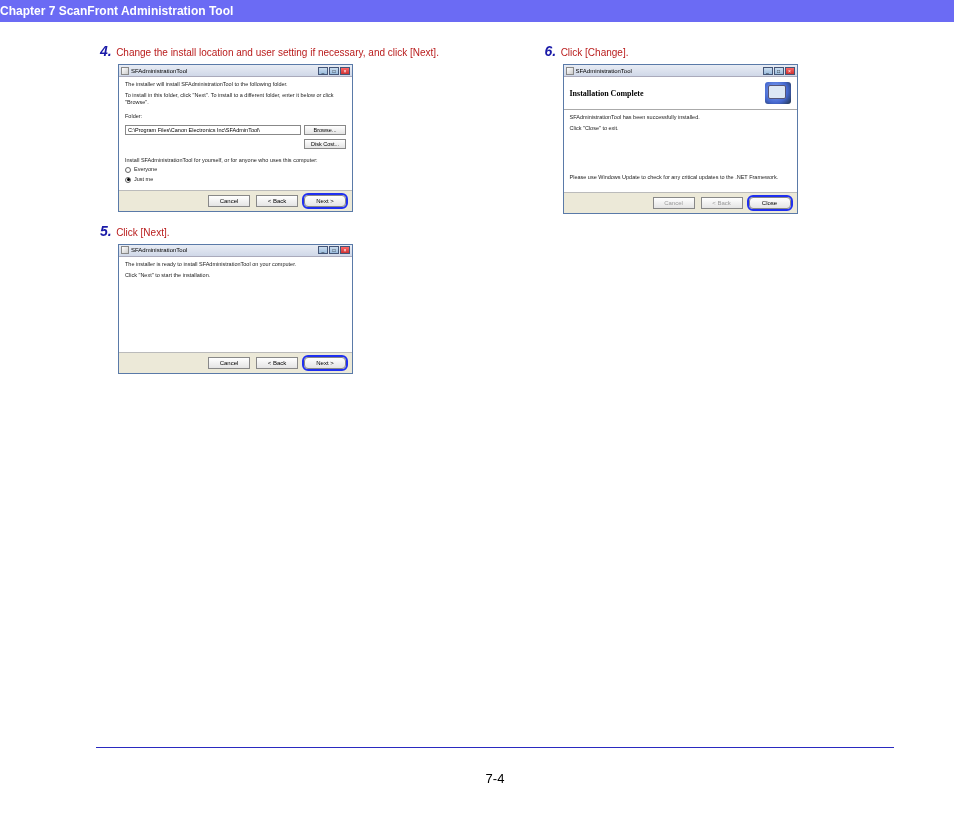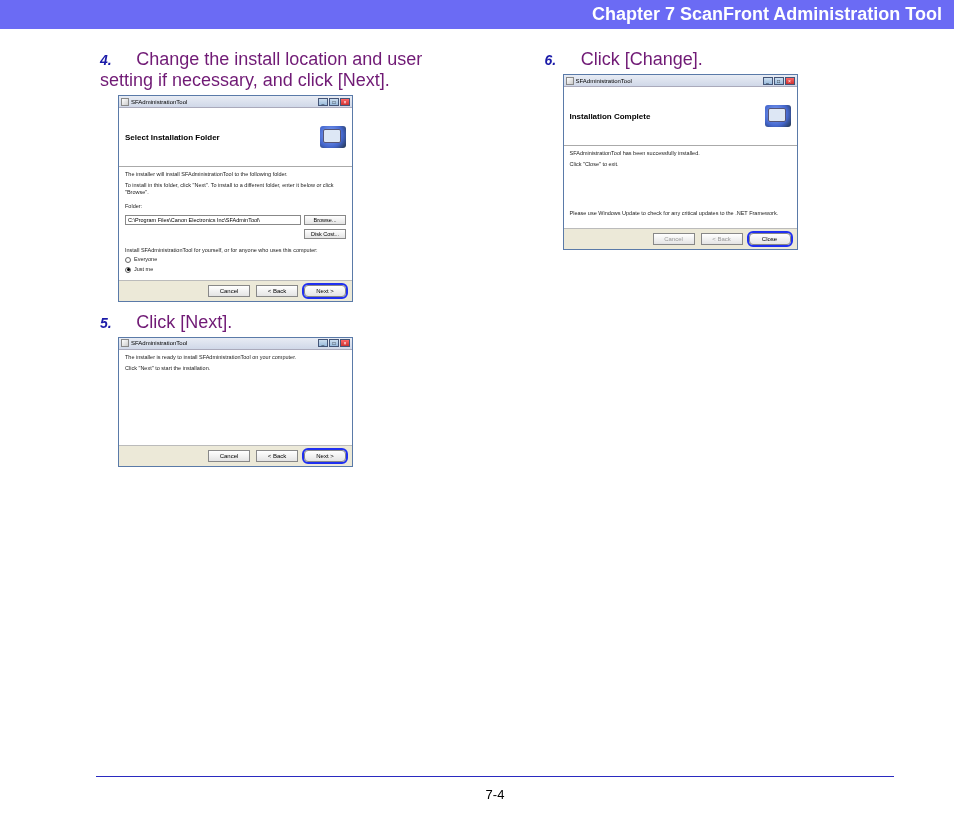--- a/index.html
+++ b/index.html
@@ -7,44 +7,42 @@
     margin: 0;
     font-family: Arial, Helvetica, sans-serif;
     background: #fff;
     width: 954px;
     height: 818px;
     position: relative;
   }
   .header-bar {
     background: #6b6bf4;
     color: #fff;
-    text-align: right;
     padding: 4px 12px 4px 0;
     font-weight: bold;
-    font-size: 18px;
+    font-size: 12px;
   }
   .content {
     display: flex;
     padding: 20px 60px 0 100px;
     gap: 95px;
   }
   .col { width: 380px; }
   .step {
     margin-bottom: 10px;
   }
   .step-num {
     font-weight: bold;
     font-style: italic;
     color: #1a1aa8;
     font-size: 14px;
   }
   .step-text {
-    font-size: 18px;
-    color: #701a75;
-    margin-left: 20px;
+    font-size: 10px;
+    color: #b91c1c;
   }
   .step-body {
     padding-left: 18px;
     margin-top: 4px;
     font-size: 13px;
   }
   .after-text {
     font-size: 13px;
     padding-left: 18px;
     margin-top: 6px;
@@ -83,22 +81,23 @@
     border: 1px solid #457;
     font-size: 5px;
     display:flex; align-items:center; justify-content:center;
   }
   .ctrl-btn.x { background: linear-gradient(#f66,#c33); color:#fff; }
   .hd-row {
     background: #fff;
     display: flex;
     justify-content: space-between;
     align-items: center;
-    padding: 18px 6px;
+    padding: 5px 6px;
     border-bottom: 1px solid #aaa;
+    font-family: Liberation Serif, serif;
   }
   .hd-title {
     font-weight: bold;
     font-size: 8px;
   }
   .hd-icon {
     width: 26px; height: 22px;
     background: radial-gradient(circle at 40% 40%, #8af 0%, #46c 60%, #234 100%);
     border-radius: 3px;
     position: relative;
@@ -154,24 +153,24 @@
     display:flex; align-items:center; justify-content:center;
   }
   .dlg-btn.disabled { color:#999; }
   .hl {
     outline: 2px solid #2030f0;
     outline-offset: 0;
     border-radius: 4px;
   }
   .footer {
     position:absolute;
-    bottom: 16px;
+    bottom: 32px;
     left: 96px; right: 60px;
     border-top: 1px solid #2a2ac0;
-    padding-top: 4px;
+    padding-top: 17px;
   }
   .page-num {
     text-align:center;
     font-size:13px;
     margin-top: 6px;
   }
 </style>
 </head>
 <body>
 
@@ -192,24 +191,20 @@
           <div class="titlebar">
             <div class="title-left">
               <div class="app-icon"></div>
               <span>SFAdministrationTool</span>
             </div>
             <div class="ctrl-btns">
               <div class="ctrl-btn">_</div>
               <div class="ctrl-btn">□</div>
               <div class="ctrl-btn x">×</div>
             </div>
-          </div>
-          <div class="hd-row">
-            <span class="hd-title">Select Installation Folder</span>
-            <div class="hd-icon"></div>
           </div>
           <div class="dialog-body">
             <div class="tiny">The installer will install SFAdministrationTool to the following folder.</div>
             <div class="tiny" style="margin-top:3px;">To install in this folder, click "Next". To install to a different folder, enter it below or click "Browse".</div>
             <div class="tiny" style="margin-top:6px;">Folder:</div>
             <div class="field-row">
               <div class="text-input">C:\Program Files\Canon Electronics Inc\SFAdminTool\</div>
               <div class="small-btn">Browse...</div>
             </div>
             <div class="field-row" style="justify-content:flex-end;">

